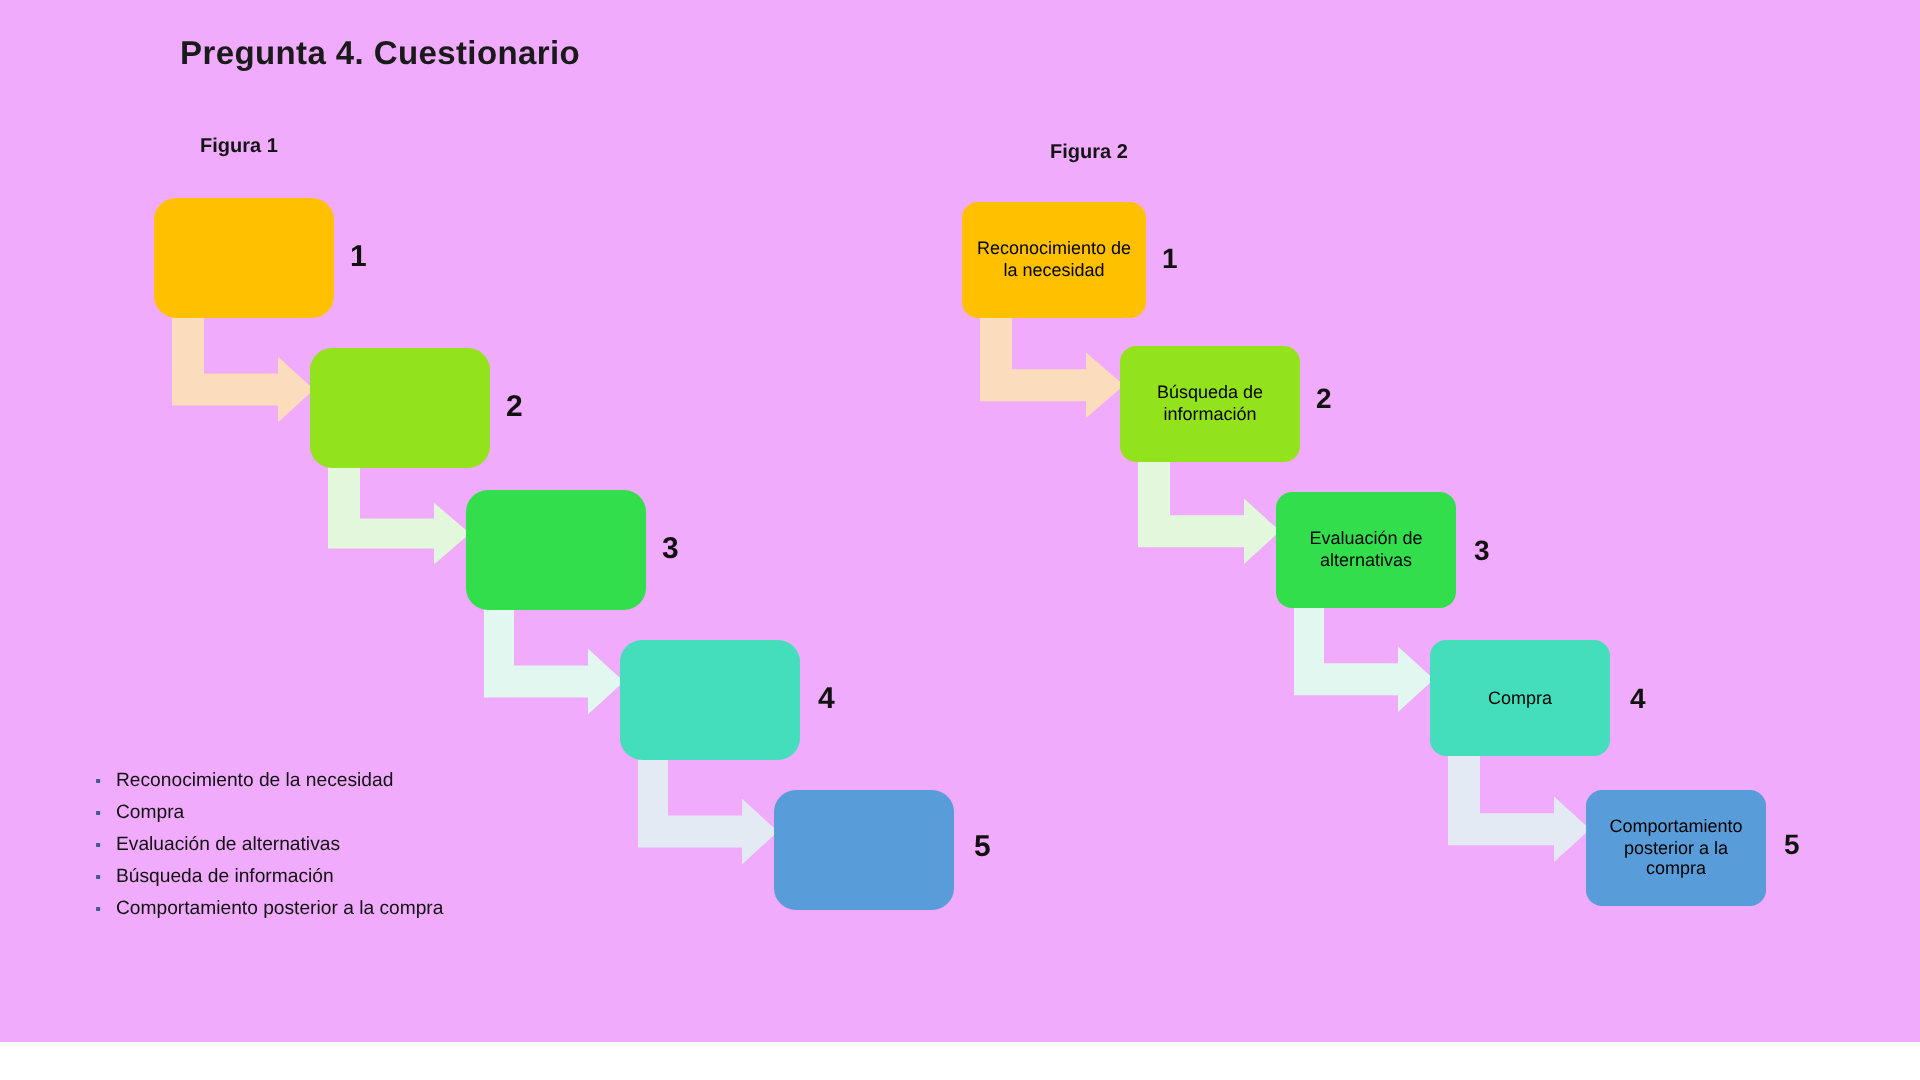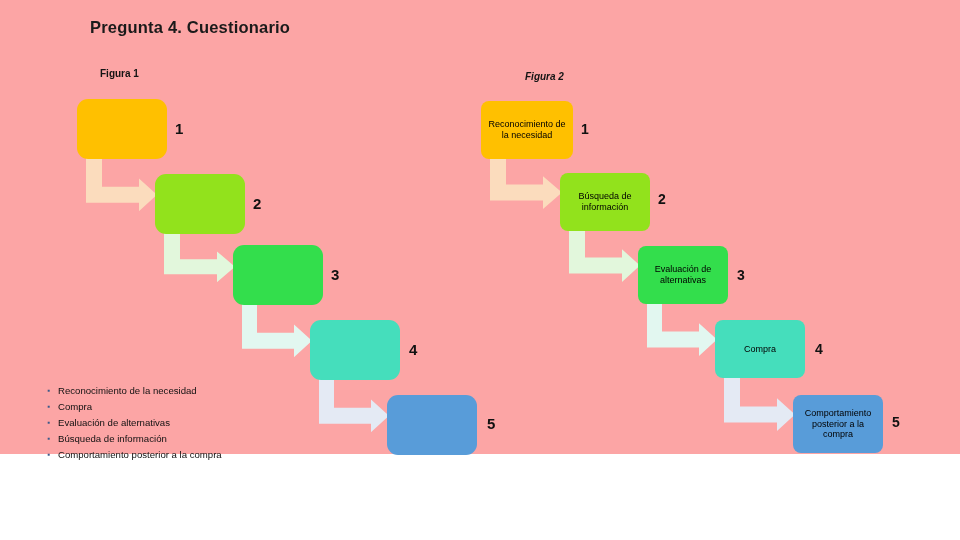--- a/index.html
+++ b/index.html
@@ -13,22 +13,22 @@
     position: relative;
     overflow: hidden;
     font-family: "Liberation Sans", sans-serif;
     color: #000000;
   }
 
   #slide {
     position: absolute;
     left: 0; top: 0;
     width: 960px;
-    height: 454px;
-    background: #fca5a5;
+    height: 521px;
+    background: #f0abfc;
   }
 
   .page-title {
     position: absolute;
     left: 90px;
     top: 18px;
     font-size: 16.5px;
     font-weight: 600;
     letter-spacing: 0.2px;
     color: #1a1a1a;
@@ -146,21 +146,21 @@
       <div class="flow-box fig1" style="left: 310px; top: 320px; width: 90px; height: 60px; background: rgb(69, 222, 188);">
         <span></span>
       </div>
       <div class="step-num fig1" style="left: 409px; top: 342px;">4</div>
       <div class="flow-box fig1" style="left: 387px; top: 395px; width: 90px; height: 60px; background: rgb(88, 156, 217);">
         <span></span>
       </div>
       <div class="step-num fig1" style="left: 487px; top: 416px;">5</div>
     </div>
 
-  <div class="fig-label" id="fig2-label" style="left: 525px; top: 71px; font-style: italic;">Figura 2</div>
+  <div class="fig-label" id="fig2-label" style="left: 525px; top: 71px;">Figura 2</div>
   <div id="fig2-group">
       <div class="elbow" style="left: 490px; top: 157px; width: 72px; height: 51.96px;">
         <svg width="72" height="51.96000000000001" viewBox="0 0 72 51.96000000000001">
           <polygon points="0.0,0.0 16.0,0.0 16.0,27.6 53.0,27.6 53.0,19.2 72.0,35.6 53.0,52.0 53.0,43.6 0.0,43.6" fill="#FBDCBD"></polygon>
         </svg>
       </div>
       <div class="flow-box fig2" style="left: 481px; top: 101px; width: 92px; height: 58px; background: rgb(255, 192, 0);">
         <span>Reconocimiento de la necesidad</span>
       </div>
       <div class="step-num fig2" style="left: 581px; top: 122px;">1</div>

